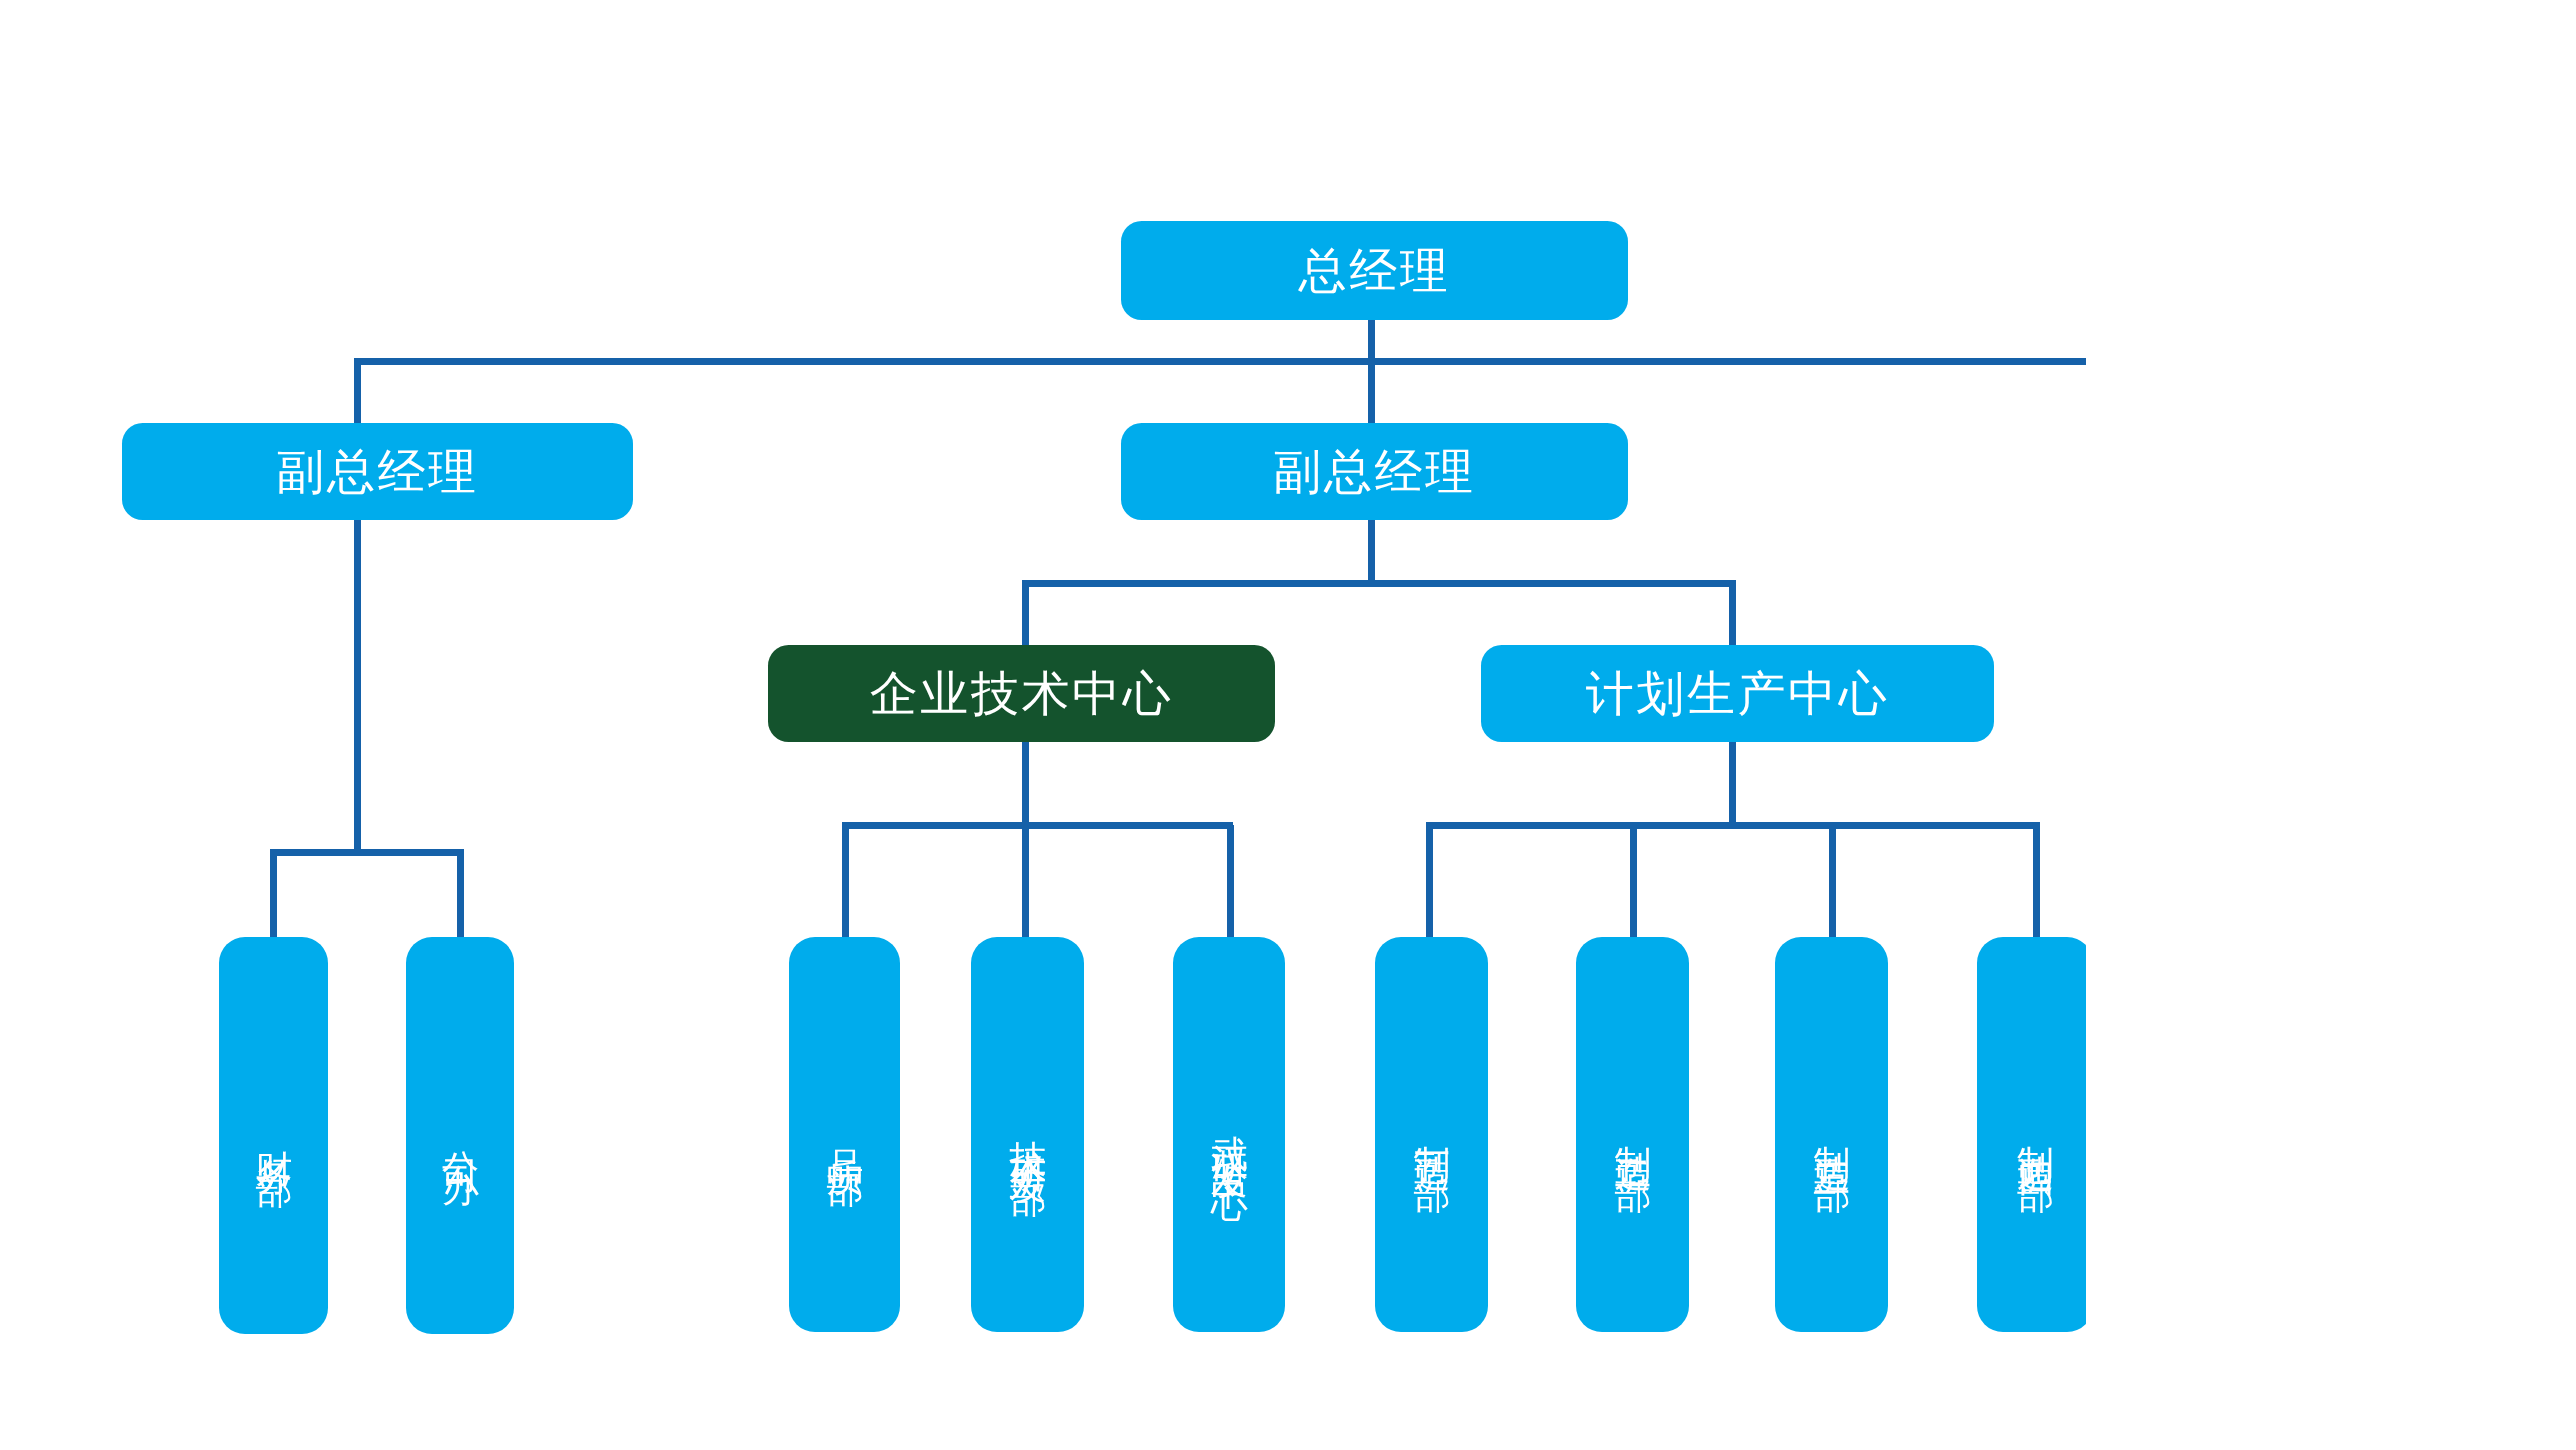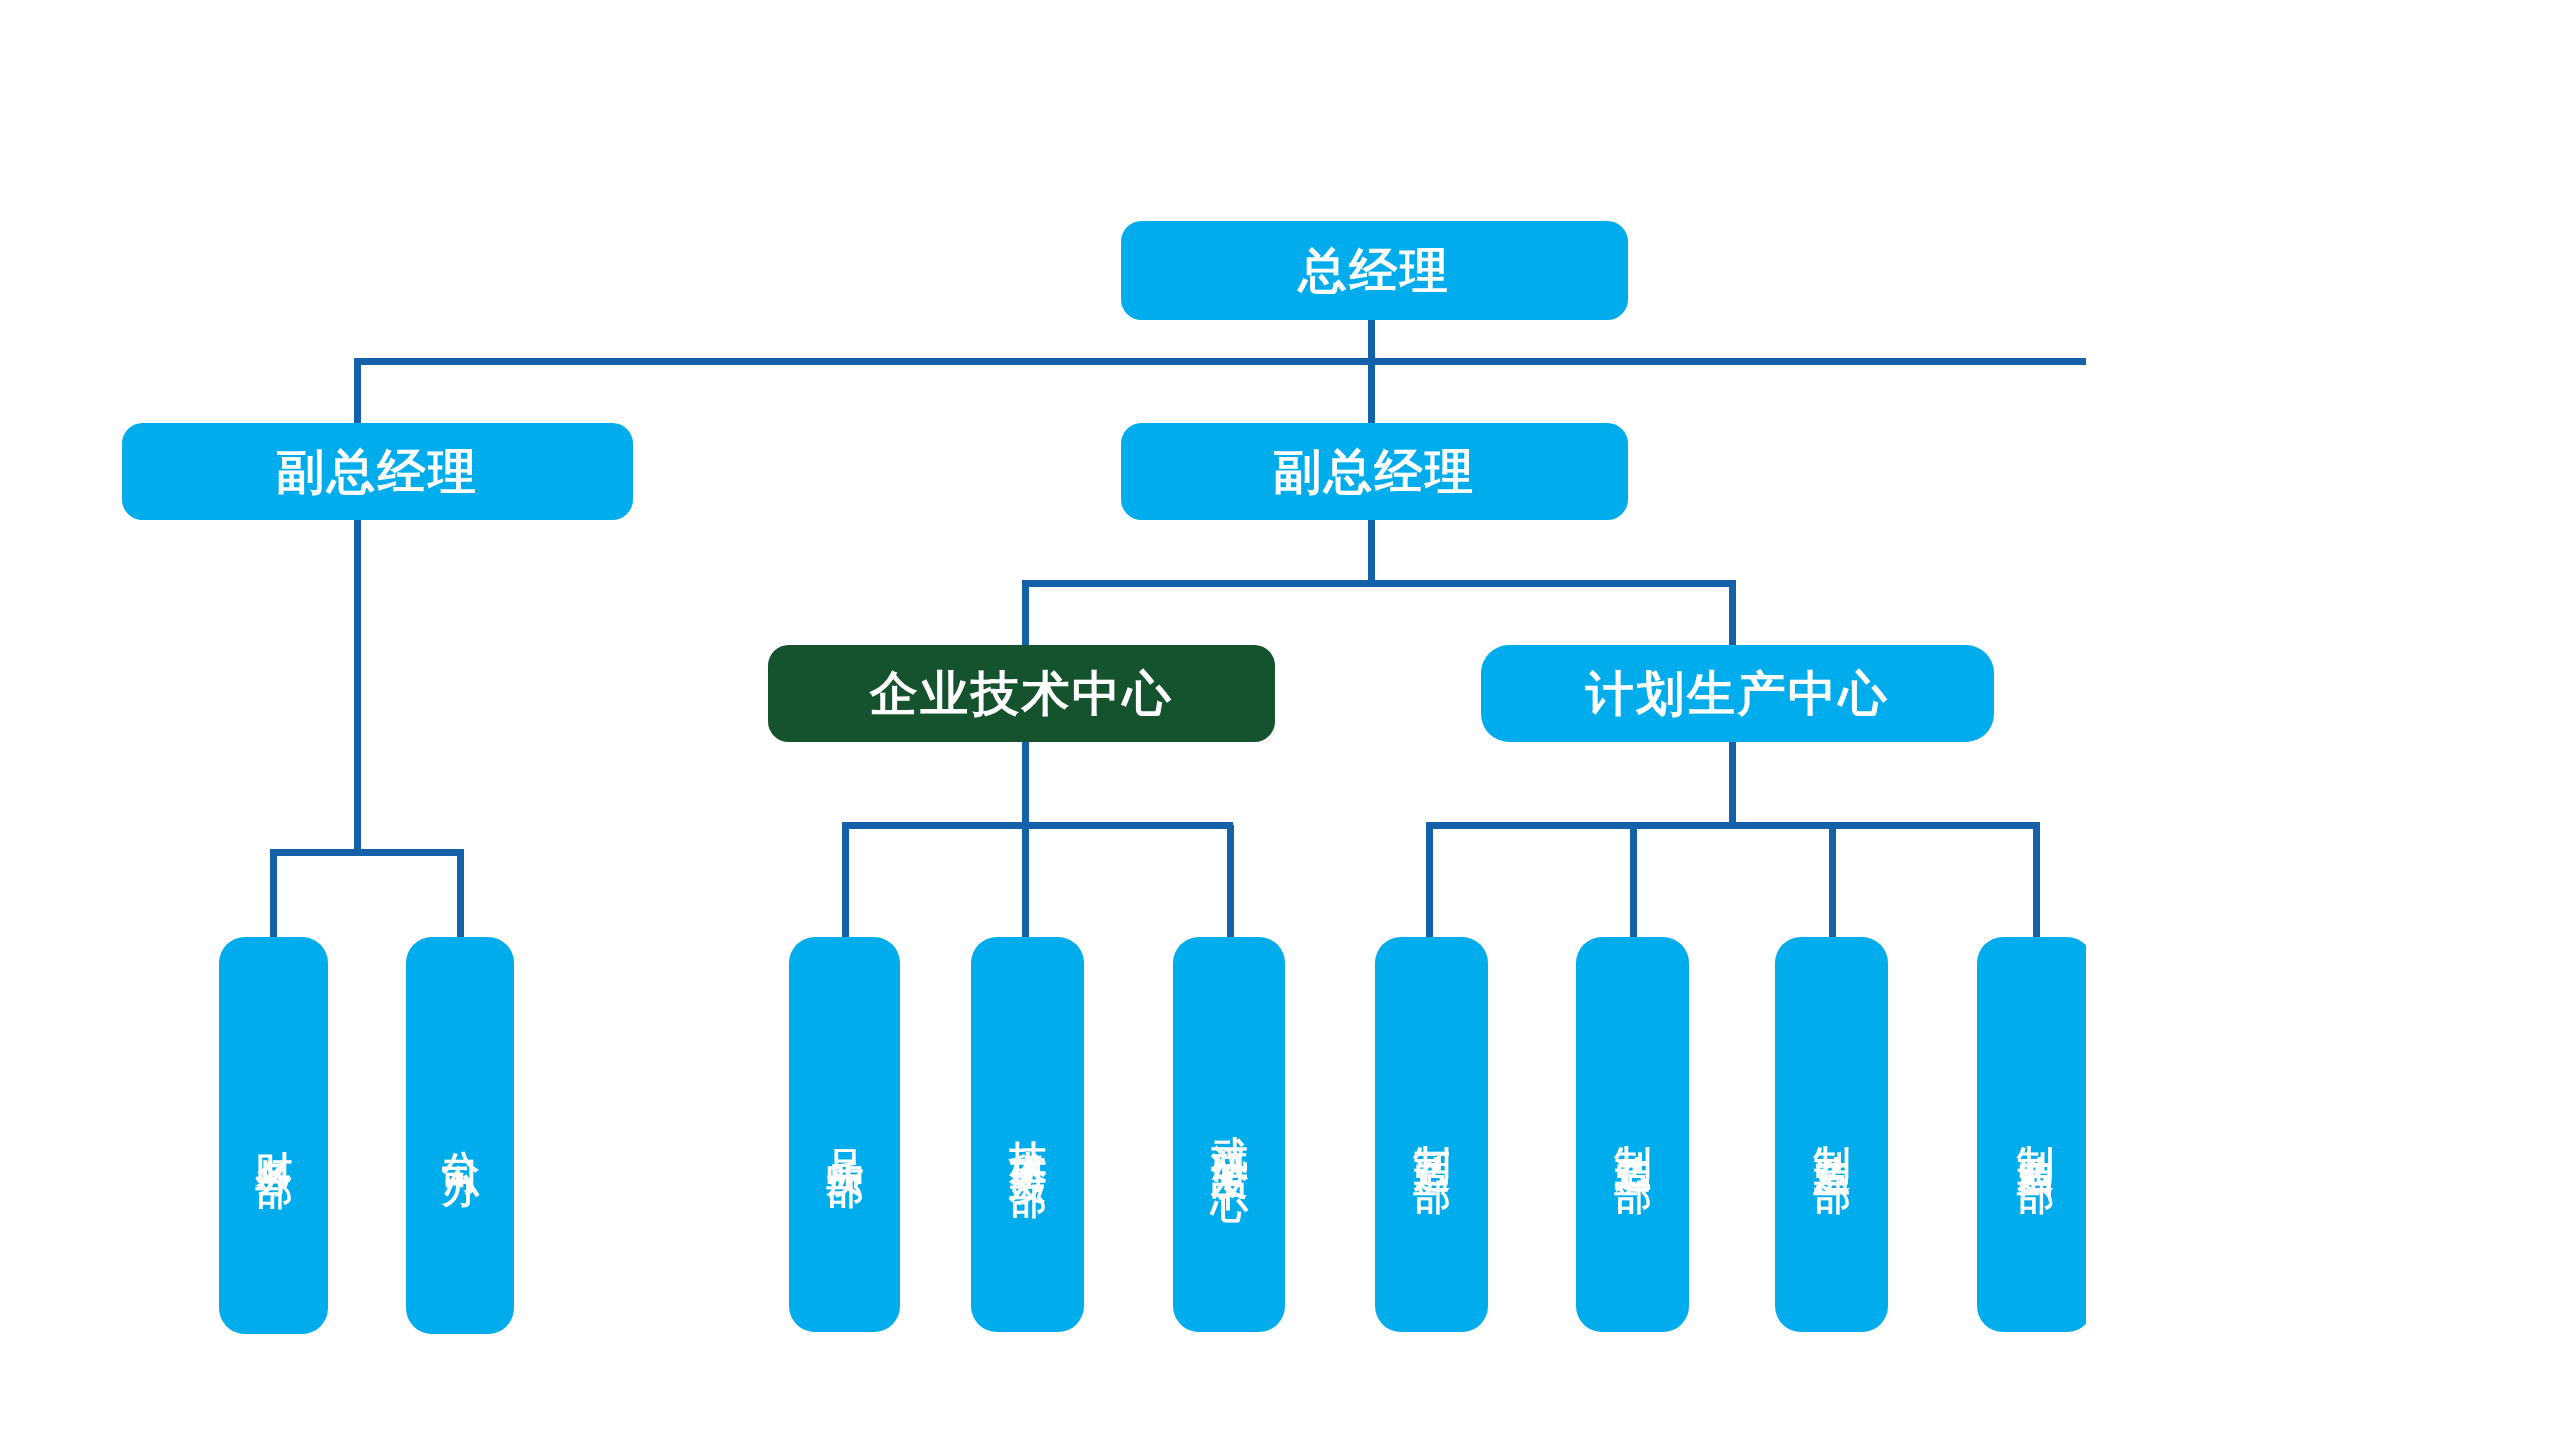--- a/index.html
+++ b/index.html
@@ -41,21 +41,21 @@
     text-orientation: mixed;
     letter-spacing: 9.5px;
   }
   .line {
     position: absolute;
   }
 </style>
 </head>
 <body>
 
-<div id="org-chart-canvas" style="width: 2086px; height: 1451px; background: rgb(255, 255, 255); font-weight: bold;">
+<div id="org-chart-canvas" style="width: 2086px; height: 1451px; background: rgb(255, 255, 255);">
     <div class="line" style="background: rgb(21, 97, 169); left: 1368px; top: 318px; width: 6.9px; height: 44px;"></div>
     <div class="line" style="background: rgb(21, 97, 169); left: 354px; top: 358px; width: 1924px; height: 6.9px;"></div>
     <div class="line" style="background: rgb(21, 97, 169); left: 354px; top: 362px; width: 6.9px; height: 61px;"></div>
     <div class="line" style="background: rgb(21, 97, 169); left: 1368px; top: 362px; width: 6.9px; height: 61px;"></div>
     <div class="line" style="background: rgb(21, 97, 169); left: 2271px; top: 362px; width: 6.9px; height: 575px;"></div>
     <div class="line" style="background: rgb(21, 97, 169); left: 354px; top: 520px; width: 6.9px; height: 333px;"></div>
     <div class="line" style="background: rgb(21, 97, 169); left: 270px; top: 849px; width: 194px; height: 6.9px;"></div>
     <div class="line" style="background: rgb(21, 97, 169); left: 270px; top: 853px; width: 6.9px; height: 84px;"></div>
     <div class="line" style="background: rgb(21, 97, 169); left: 457px; top: 853px; width: 6.9px; height: 84px;"></div>
     <div class="line" style="background: rgb(21, 97, 169); left: 1368px; top: 520px; width: 6.9px; height: 64px;"></div>
@@ -78,21 +78,21 @@
     </div>
     <div class="node horizontal" style="left: 122px; top: 423px; width: 511px; height: 97px; background: rgb(0, 172, 236); color: rgb(255, 255, 255);">
       <span class="label">副总经理</span>
     </div>
     <div class="node horizontal" style="left: 1121px; top: 423px; width: 507px; height: 97px; background: rgb(0, 172, 236); color: rgb(255, 255, 255);">
       <span class="label">副总经理</span>
     </div>
     <div class="node horizontal" style="left: 768px; top: 645px; width: 507px; height: 97px; background: #14532d; color: rgb(255, 255, 255);">
       <span class="label">企业技术中心</span>
     </div>
-    <div class="node horizontal" style="left: 1481px; top: 645px; width: 513px; height: 97px; background: rgb(0, 172, 236); color: rgb(255, 255, 255); border-radius: 28px;">
+    <div class="node horizontal" style="left: 1481px; top: 645px; width: 513px; height: 97px; background: rgb(0, 172, 236); color: rgb(255, 255, 255);">
       <span class="label">计划生产中心</span>
     </div>
     <div class="node vertical" style="left: 219px; top: 937px; width: 109px; height: 397px; background: rgb(0, 172, 236); color: rgb(255, 255, 255);">
       <span class="label">财务部</span>
     </div>
     <div class="node vertical" style="left: 406px; top: 937px; width: 108px; height: 397px; background: rgb(0, 172, 236); color: rgb(255, 255, 255);">
       <span class="label">公司办</span>
     </div>
     <div class="node vertical" style="left: 789px; top: 937px; width: 111px; height: 395px; background: rgb(0, 172, 236); color: rgb(255, 255, 255);">
       <span class="label">品质部</span>

